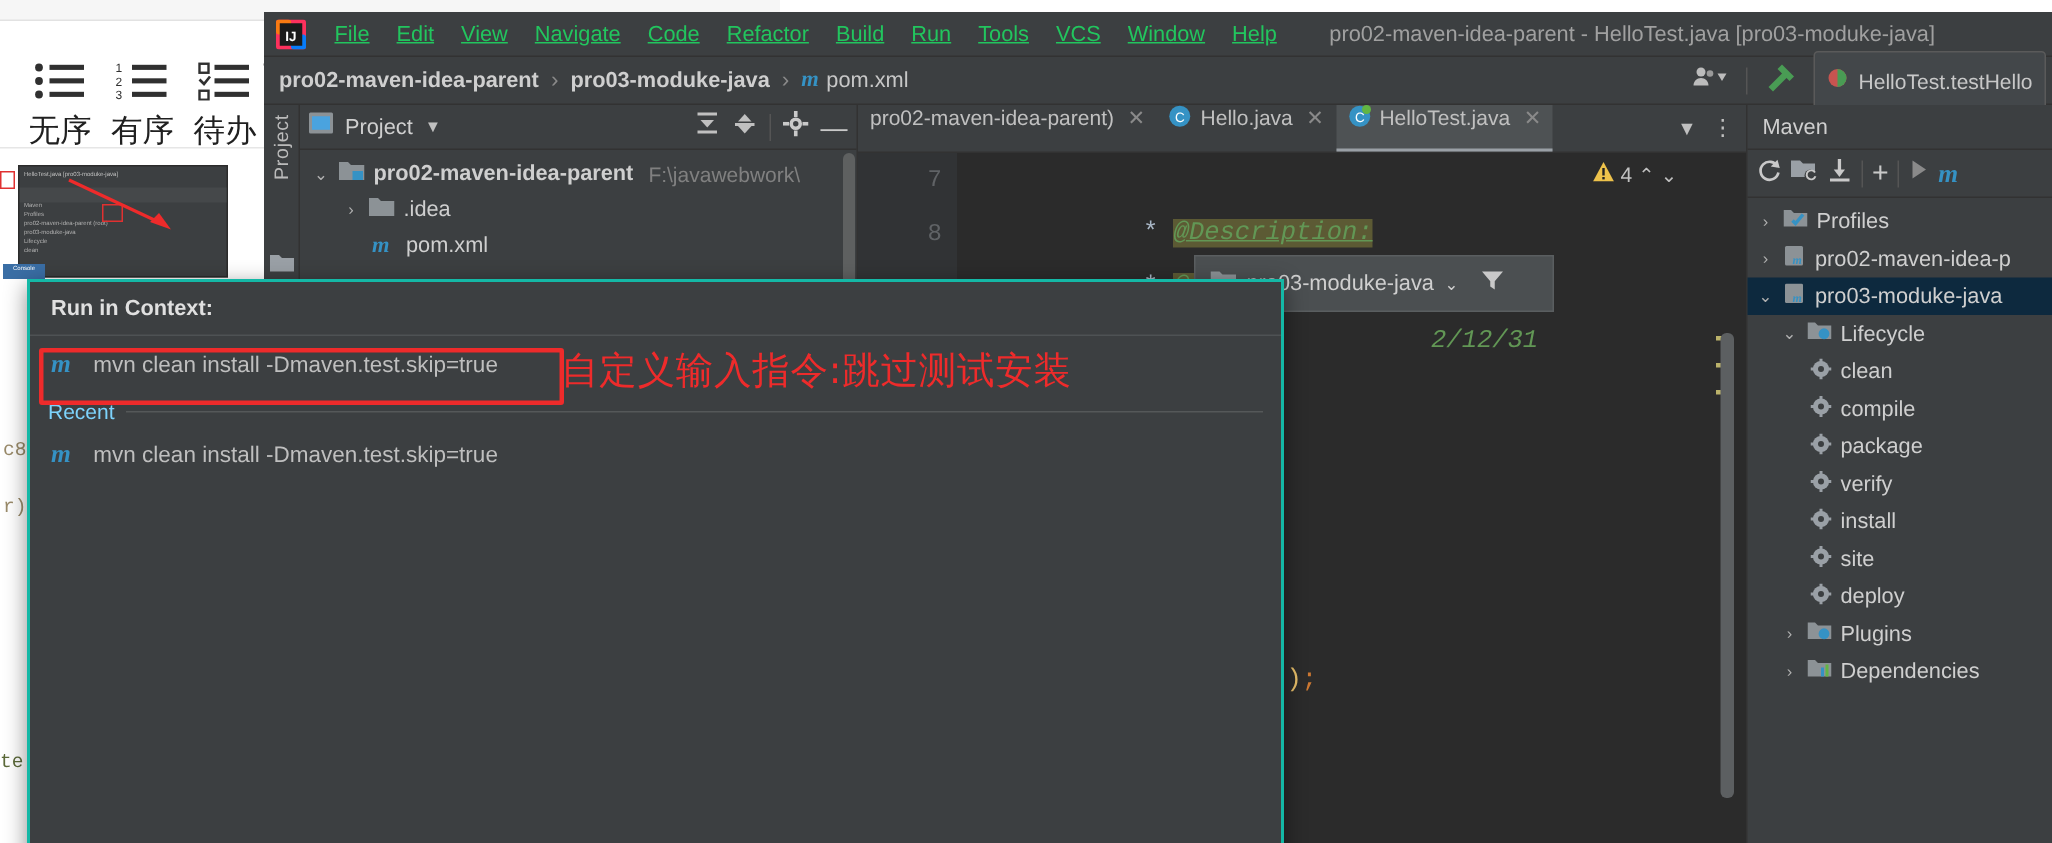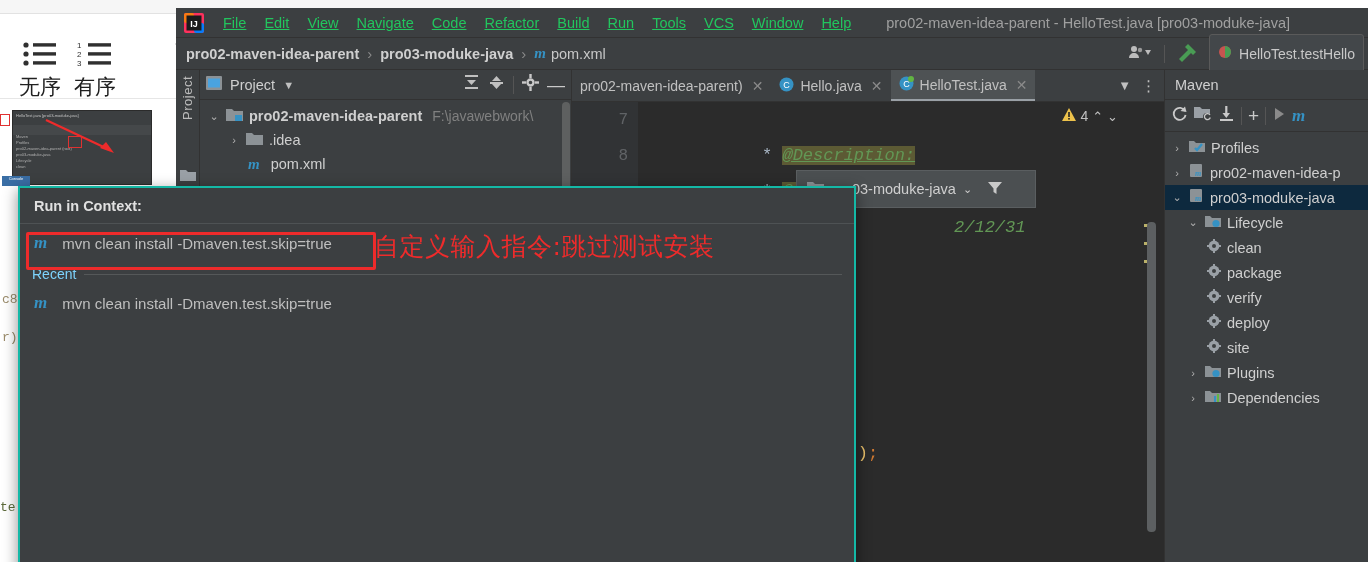--- a/index.html
+++ b/index.html
@@ -132,21 +132,21 @@
   
   .editor {
     position: absolute; left: 396px; top: 62px; width: 592px; height: 492px;
     background: #2b2b2b;
   }
   .tabbar {
     height: 32px; background: #3c3f41; display:flex; align-items:stretch;
     border-bottom: 1px solid #323232;
   }
   .tab {
-    display:flex; align-items:center; gap:6px; padding: 0 8px; font-size: 14px;
+    display:flex; gap:6px; padding: 0 8px; font-size: 14px;
     color:#c0c0c0; white-space: nowrap;
   }
   .tab.active { background: #4e5254; border-bottom: 2px solid #9aa0a6; }
   .tab .close { color:#8a8a8a; font-size: 14px; margin-left: 3px; }
   .tabbar .right-ctl { margin-left:auto; display:flex; align-items:center; gap:10px; padding-right:8px; color:#c0c0c0;}
   .code-area { position: relative; height: 460px; background:#2b2b2b; overflow: hidden;
                font-family: "Liberation Mono", monospace; font-size: 17px; }
   .gutter {
     position:absolute; left:0; top:0; width: 66px; height: 460px; background:#313335;
     color:#606366; text-align:right; padding-right:10px; font-size: 16px;
@@ -250,20 +250,33 @@
               <rect x="11" y="2.2" width="23" height="3.4" fill="#303030"></rect>
             <text x="0" y="16" font-size="8" fill="#303030" font-family="Liberation Sans">2</text>
               <rect x="11" y="11.2" width="23" height="3.4" fill="#303030"></rect>
             <text x="0" y="25" font-size="8" fill="#303030" font-family="Liberation Sans">3</text>
               <rect x="11" y="20.2" width="23" height="3.4" fill="#303030"></rect>
           </svg>
         </span>
         <span class="cn">有序</span>
       </div>
 
+      <div class="bg-tool" style="left:122px;">
+        <span class="glyph">
+          <svg width="36" height="26" viewBox="0 0 36 26">
+            <rect x="1" y="1.5" width="6" height="6" fill="none" stroke="#303030" stroke-width="1.6"></rect>
+              <rect x="11" y="2.2" width="23" height="3.4" fill="#303030"></rect>
+            <path d="M1 12 l3 3 l4 -5" fill="none" stroke="#303030" stroke-width="1.8"></path>
+              <rect x="11" y="11.2" width="23" height="3.4" fill="#303030"></rect>
+            <rect x="1" y="19.5" width="6" height="6" fill="none" stroke="#303030" stroke-width="1.6"></rect>
+              <rect x="11" y="20.2" width="23" height="3.4" fill="#303030"></rect>
+          </svg>
+        </span>
+        <span class="cn">待办</span>
+      </div>
 
       <div class="bg-tool" style="left:174px;width:20px;overflow:hidden;">
         <span class="cn">引</span>
       </div>
     </div>
 
     <div class="bg-doc-body"></div>
 
     <div class="bg-mini">
       <div class="bg-mini-title">HelloTest.java [pro03-moduke-java]</div>
@@ -615,60 +628,86 @@
           <span><svg width="14" height="14" viewBox="0 0 14 14">
                 <circle cx="7" cy="7" r="5.4" fill="#9aa0a6"></circle>
                 <circle cx="7" cy="7" r="2" fill="#3c3f41"></circle>
                 <g fill="#9aa0a6">
                   <rect x="6" y="0" width="2" height="3"></rect>
                   <rect x="6" y="11" width="2" height="3"></rect>
                   <rect x="0" y="6" width="3" height="2"></rect>
                   <rect x="11" y="6" width="3" height="2"></rect>
                 </g>
               </svg></span>
-          <span>package</span>
+          <span>compile</span>
         </div>
         <div class="mrow mi2">
           <span><svg width="14" height="14" viewBox="0 0 14 14">
                 <circle cx="7" cy="7" r="5.4" fill="#9aa0a6"></circle>
                 <circle cx="7" cy="7" r="2" fill="#3c3f41"></circle>
                 <g fill="#9aa0a6">
                   <rect x="6" y="0" width="2" height="3"></rect>
                   <rect x="6" y="11" width="2" height="3"></rect>
                   <rect x="0" y="6" width="3" height="2"></rect>
                   <rect x="11" y="6" width="3" height="2"></rect>
                 </g>
               </svg></span>
-          <span>verify</span>
+          <span>package</span>
         </div>
         <div class="mrow mi2">
           <span><svg width="14" height="14" viewBox="0 0 14 14">
                 <circle cx="7" cy="7" r="5.4" fill="#9aa0a6"></circle>
                 <circle cx="7" cy="7" r="2" fill="#3c3f41"></circle>
                 <g fill="#9aa0a6">
                   <rect x="6" y="0" width="2" height="3"></rect>
                   <rect x="6" y="11" width="2" height="3"></rect>
                   <rect x="0" y="6" width="3" height="2"></rect>
                   <rect x="11" y="6" width="3" height="2"></rect>
                 </g>
               </svg></span>
-          <span>deploy</span>
+          <span>verify</span>
         </div>
         <div class="mrow mi2">
           <span><svg width="14" height="14" viewBox="0 0 14 14">
                 <circle cx="7" cy="7" r="5.4" fill="#9aa0a6"></circle>
                 <circle cx="7" cy="7" r="2" fill="#3c3f41"></circle>
                 <g fill="#9aa0a6">
                   <rect x="6" y="0" width="2" height="3"></rect>
                   <rect x="6" y="11" width="2" height="3"></rect>
                   <rect x="0" y="6" width="3" height="2"></rect>
                   <rect x="11" y="6" width="3" height="2"></rect>
                 </g>
               </svg></span>
+          <span>install</span>
+        </div>
+        <div class="mrow mi2">
+          <span><svg width="14" height="14" viewBox="0 0 14 14">
+                <circle cx="7" cy="7" r="5.4" fill="#9aa0a6"></circle>
+                <circle cx="7" cy="7" r="2" fill="#3c3f41"></circle>
+                <g fill="#9aa0a6">
+                  <rect x="6" y="0" width="2" height="3"></rect>
+                  <rect x="6" y="11" width="2" height="3"></rect>
+                  <rect x="0" y="6" width="3" height="2"></rect>
+                  <rect x="11" y="6" width="3" height="2"></rect>
+                </g>
+              </svg></span>
           <span>site</span>
+        </div>
+        <div class="mrow mi2">
+          <span><svg width="14" height="14" viewBox="0 0 14 14">
+                <circle cx="7" cy="7" r="5.4" fill="#9aa0a6"></circle>
+                <circle cx="7" cy="7" r="2" fill="#3c3f41"></circle>
+                <g fill="#9aa0a6">
+                  <rect x="6" y="0" width="2" height="3"></rect>
+                  <rect x="6" y="11" width="2" height="3"></rect>
+                  <rect x="0" y="6" width="3" height="2"></rect>
+                  <rect x="11" y="6" width="3" height="2"></rect>
+                </g>
+              </svg></span>
+          <span>deploy</span>
         </div>
 
         <div class="mrow mi1">
           <span class="arrow">›</span>
           <span><svg width="16" height="13" viewBox="0 0 16 13">
                 <path d="M0 1h5l2 2h9v9H0z" fill="#8c9296"></path>
                 <circle cx="11" cy="8.5" r="3.6" fill="#3592c4"></circle>
               </svg></span>
           <span>Plugins</span>
         </div>

